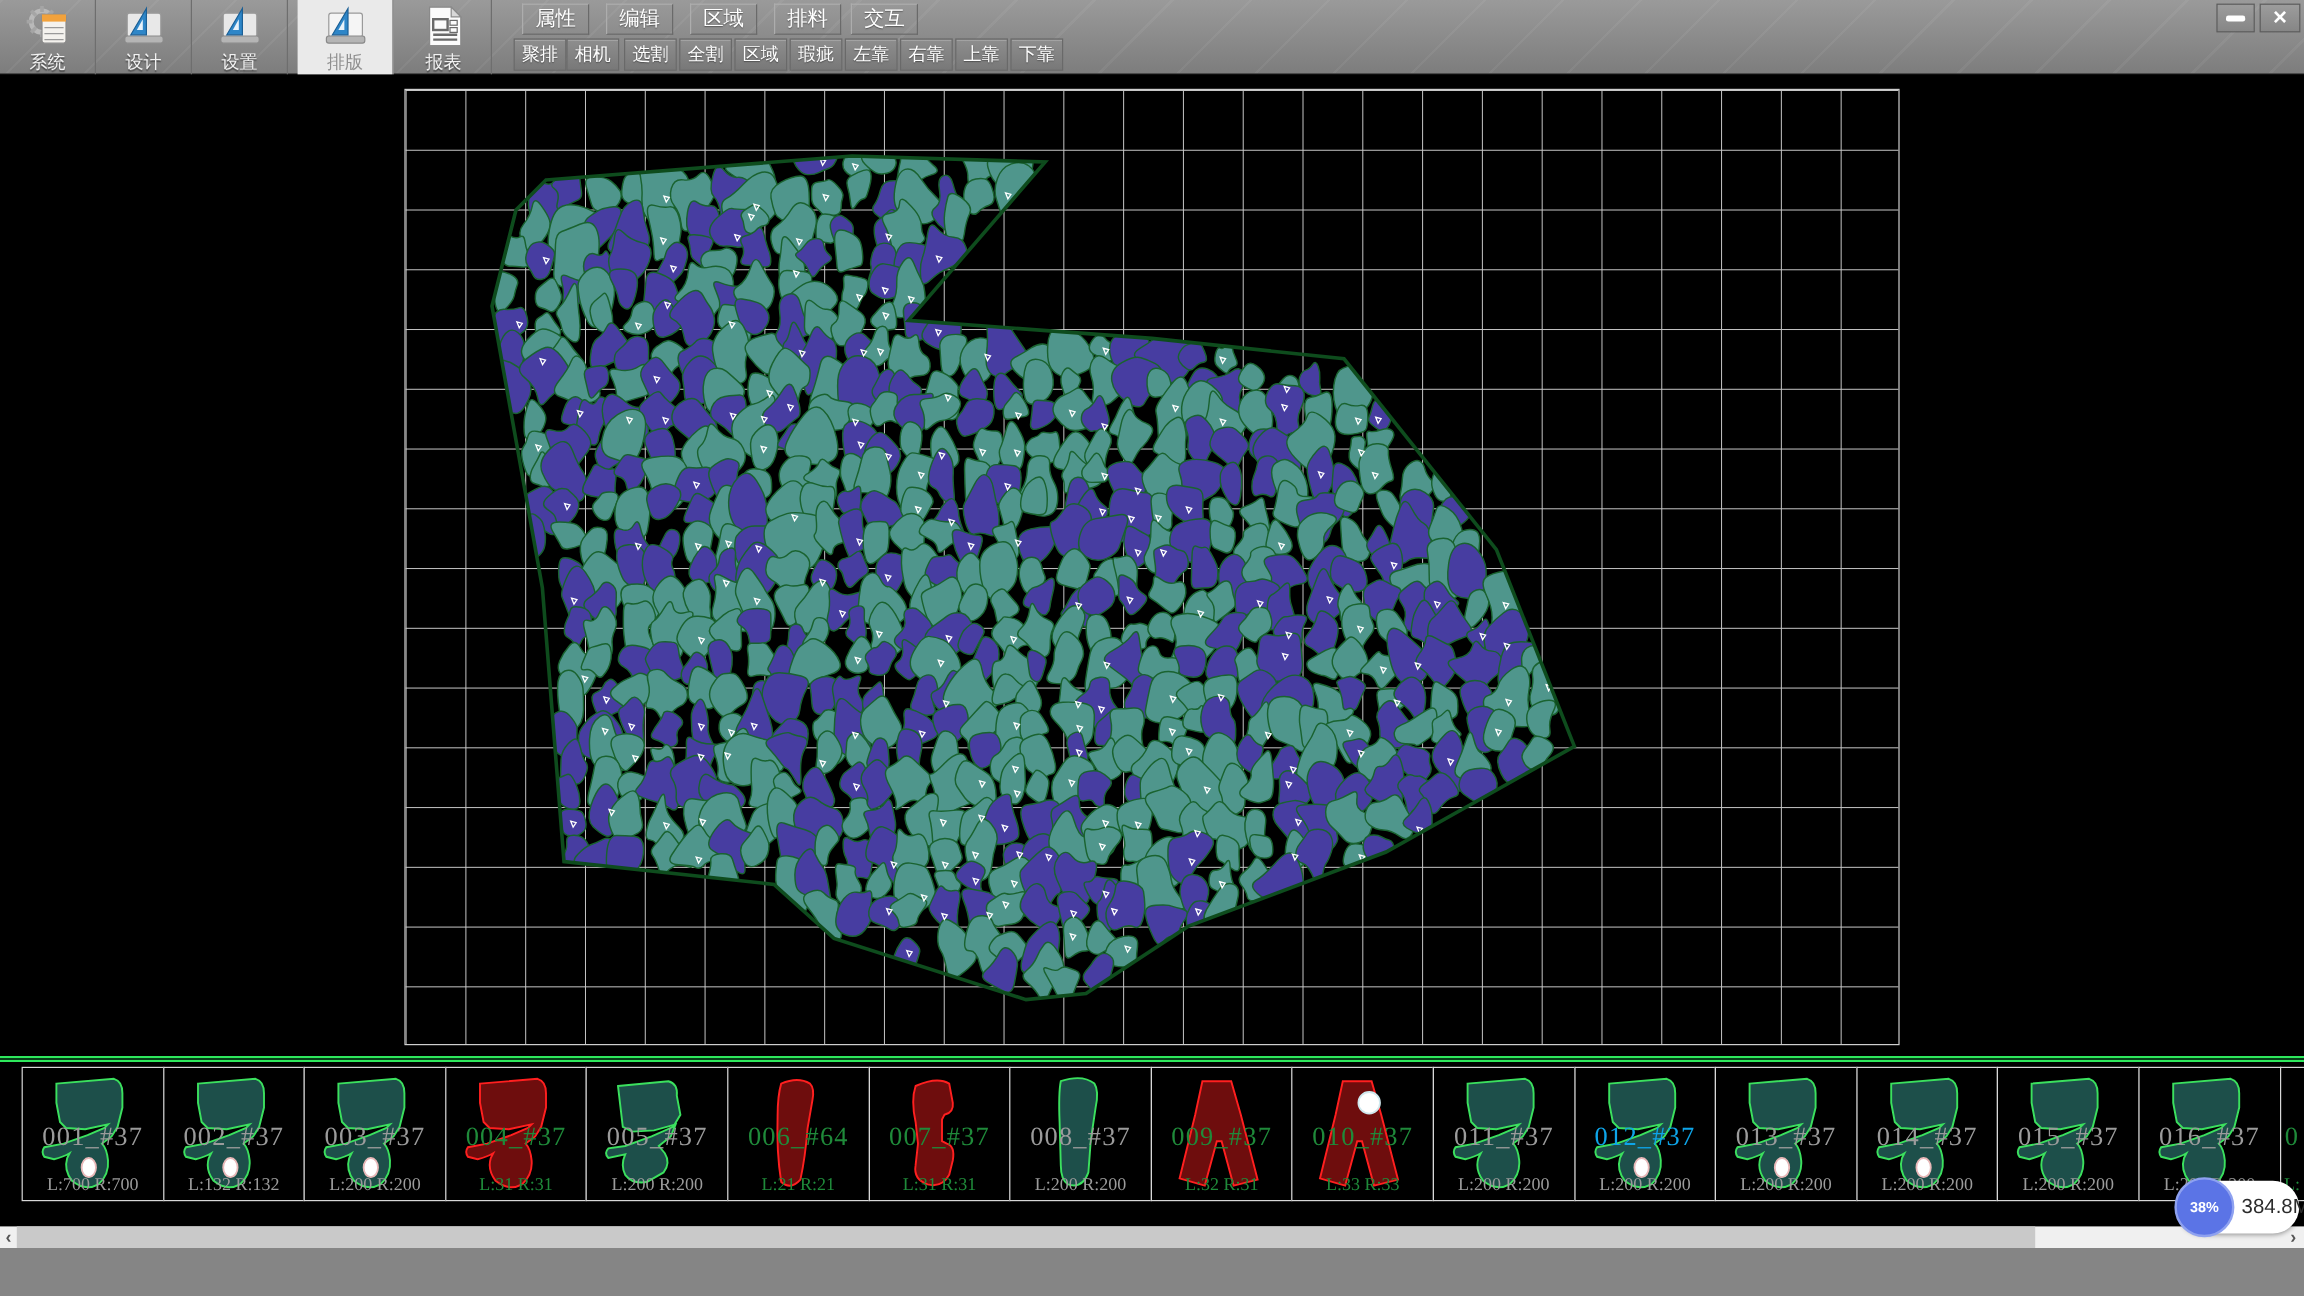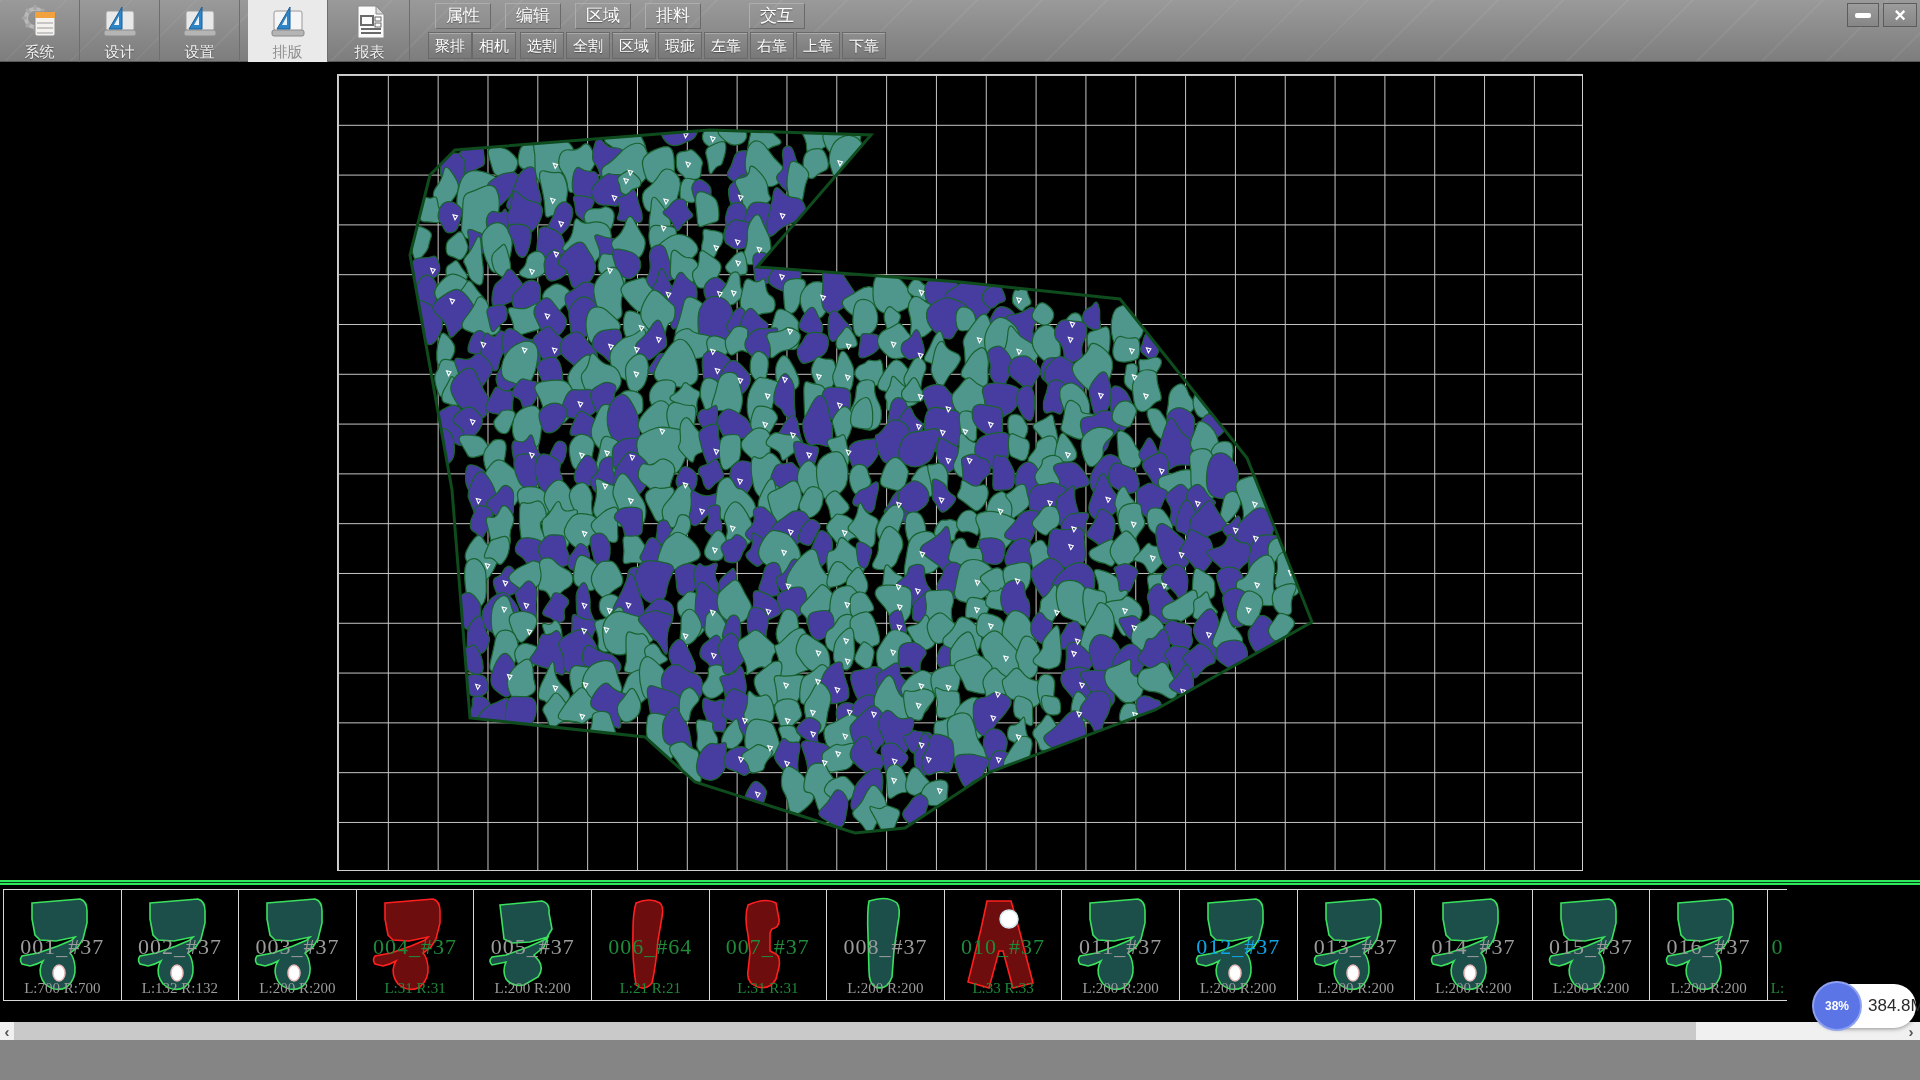--- a/index.html
+++ b/index.html
@@ -61,21 +61,21 @@
 
   
   #thumb-strip { position:absolute; left:0; top:880px; width:1920px; height:128px; background:#000; }
   #strip-border { position:absolute; left:0; top:0; width:1920px; height:6px;
     background:linear-gradient(#2ee85c 0 2px, #063d18 2px 3px, #2ee85c 3px 5px, #000 5px 6px); }
   #cells { position:absolute; left:2px; top:9px; height:112px; display:flex; }
   .cell {
     position:relative; flex:0 0 118.6px; height:112px; background:#000;
     border:1px solid #d8d8d8; margin-left:-1px; overflow:hidden; cursor:default;
   }
-  .cell:first-child { margin-left:1px;text-decoration:underline; }
+  .cell:first-child { margin-left:16px;text-decoration:underline; }
   .cell.partial { flex:0 0 20px; border-right:none; }
   .cell svg { position:absolute; left:8px; top:2px; }
   .cell .tid {
     position:absolute; left:0; right:0; top:44px; text-align:center;
     font-family:"Liberation Serif", serif; font-size:22px; letter-spacing:1px;
   }
   .cell .tsz {
     position:absolute; left:0; right:0; bottom:3px; text-align:center;
     font-family:"Liberation Serif", serif; font-size:15px;
   }
@@ -187,21 +187,21 @@
           <line x1="9" y1="29" x2="29" y2="29" stroke="#6a6a6a" stroke-width="2"></line>
         </svg>
       </div>
       <div class="tab-label">报表</div>
     </div>
 
     <div class="menu-btn" style="left:435px">属性</div>
     <div class="menu-btn" style="left:505px">编辑</div>
     <div class="menu-btn" style="left:575px">区域</div>
     <div class="menu-btn" style="left:645px">排料</div>
-    <div class="menu-btn" style="left:749px">交互</div>
+    <div class="menu-btn" style="left:709px">交互</div>
 
     <div class="tool-btn" style="left:428px">聚排</div>
     <div class="tool-btn" style="left:472px">相机</div>
     <div class="tool-btn" style="left:520px">选割</div>
     <div class="tool-btn" style="left:566px">全割</div>
     <div class="tool-btn" style="left:612px">区域</div>
     <div class="tool-btn" style="left:658px">瑕疵</div>
     <div class="tool-btn" style="left:704px">左靠</div>
     <div class="tool-btn" style="left:750px">右靠</div>
     <div class="tool-btn" style="left:796px">上靠</div>
@@ -917,20 +917,27 @@
         <div class="cell">
           <svg width="100" height="106" viewBox="0 0 100 100">
             <path d="M34,6 Q52,0 62,8 Q66,14 63,28 L59,55 L57,82 Q52,96 40,92 Q34,88 34,76 L33,40 Q32,16 34,6 Z" fill="#1d4f4a" stroke="#3be05e" stroke-width="1.6"></path>
           </svg>
           <div class="tid" style="color:#9b9b9b">008_#37</div>
           <div class="tsz" style="color:#9b9b9b">L:200 R:200</div>
         </div>
         <div class="cell">
           <svg width="100" height="106" viewBox="0 0 100 100">
             <path d="M34,6 L58,6 L66,34 L80,88 L60,93 L50,56 L46,56 L36,93 L15,87 L28,34 Z" fill="#6e0d0d" stroke="#ff1f1f" stroke-width="1.6"></path>
+          </svg>
+          <div class="tid" style="color:#1f8a3a">009_#37</div>
+          <div class="tsz" style="color:#1f8a3a">L:32 R:31</div>
+        </div>
+        <div class="cell">
+          <svg width="100" height="106" viewBox="0 0 100 100">
+            <path d="M34,6 L58,6 L66,34 L80,88 L60,93 L50,56 L46,56 L36,93 L15,87 L28,34 Z" fill="#6e0d0d" stroke="#ff1f1f" stroke-width="1.6"></path>
             <circle cx="56" cy="24" r="9" fill="#ffffff" stroke="#cfe8ee" stroke-width="1.5"></circle>
           </svg>
           <div class="tid" style="color:#1f8a3a">010_#37</div>
           <div class="tsz" style="color:#1f8a3a">L:33 R:33</div>
         </div>
         <div class="cell">
           <svg width="100" height="106" viewBox="0 0 100 100">
             <path d="M20,8 L68,4 Q75,6 75,16 L75,28 L71,44 L66,52 L58,58 Q62,62 63,72 Q64,84 55,92 Q44,98 33,89 Q26,80 29,70 L31,66 Q26,69 18,71 L10,69 Q7,65 10,61 L26,58 L46,51 L60,45 L63,42 L44,46 L28,45 L23,40 L20,24 Z" fill="#1d4f4a" stroke="#3be05e" stroke-width="1.6"></path>
           </svg>
           <div class="tid" style="color:#9b9b9b">011_#37</div>

